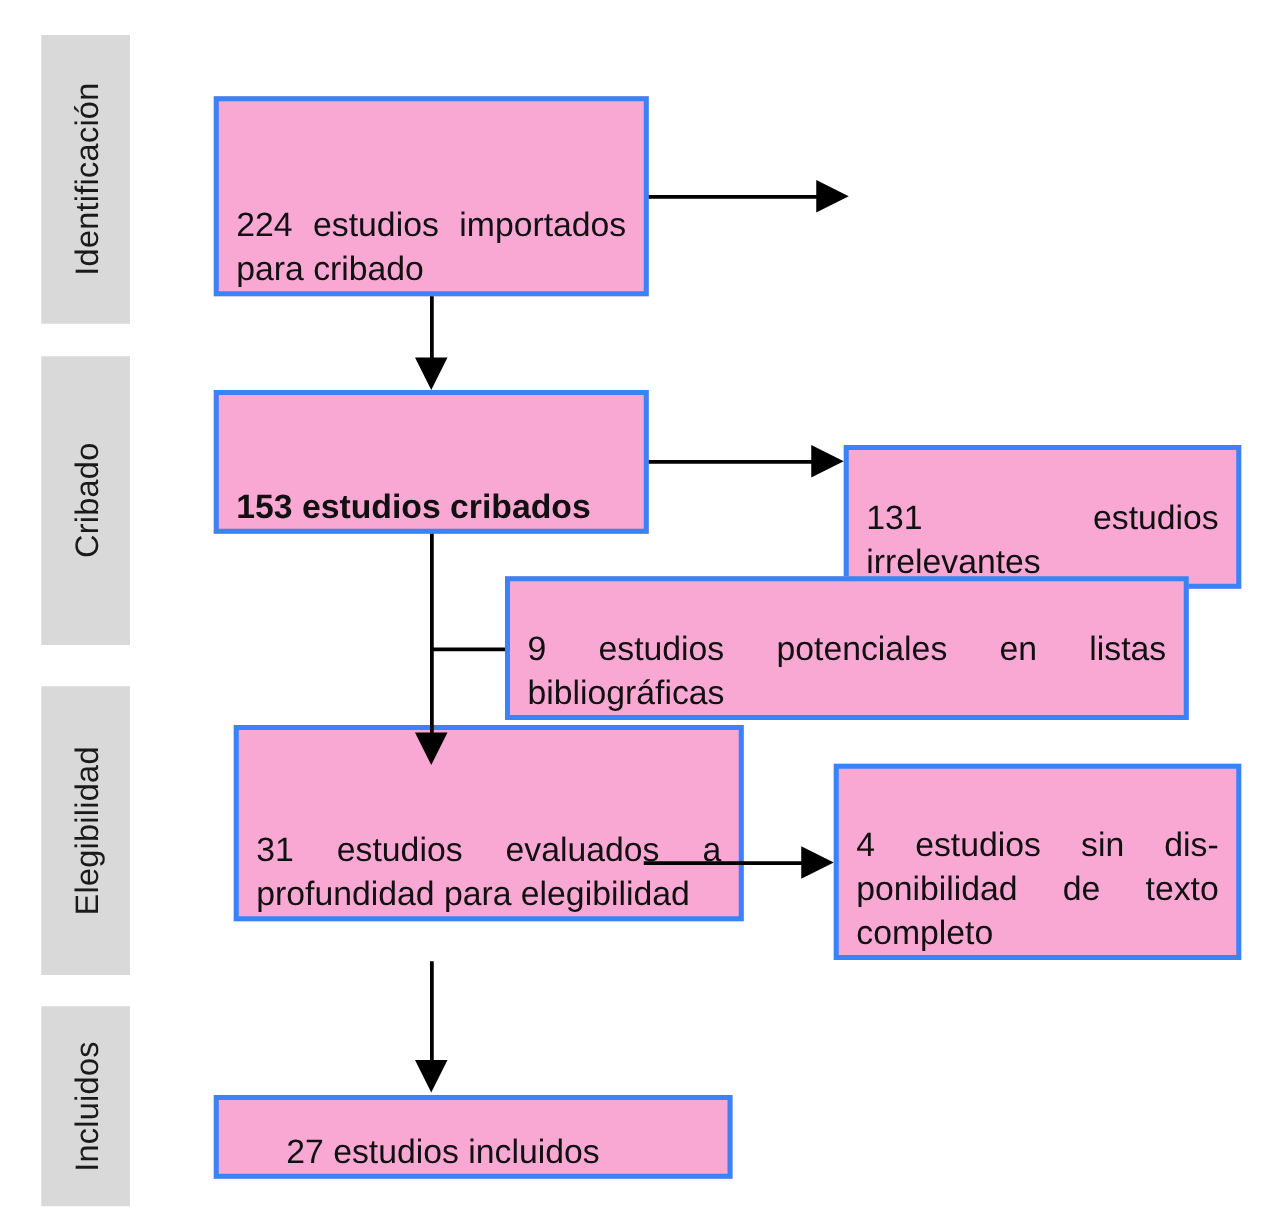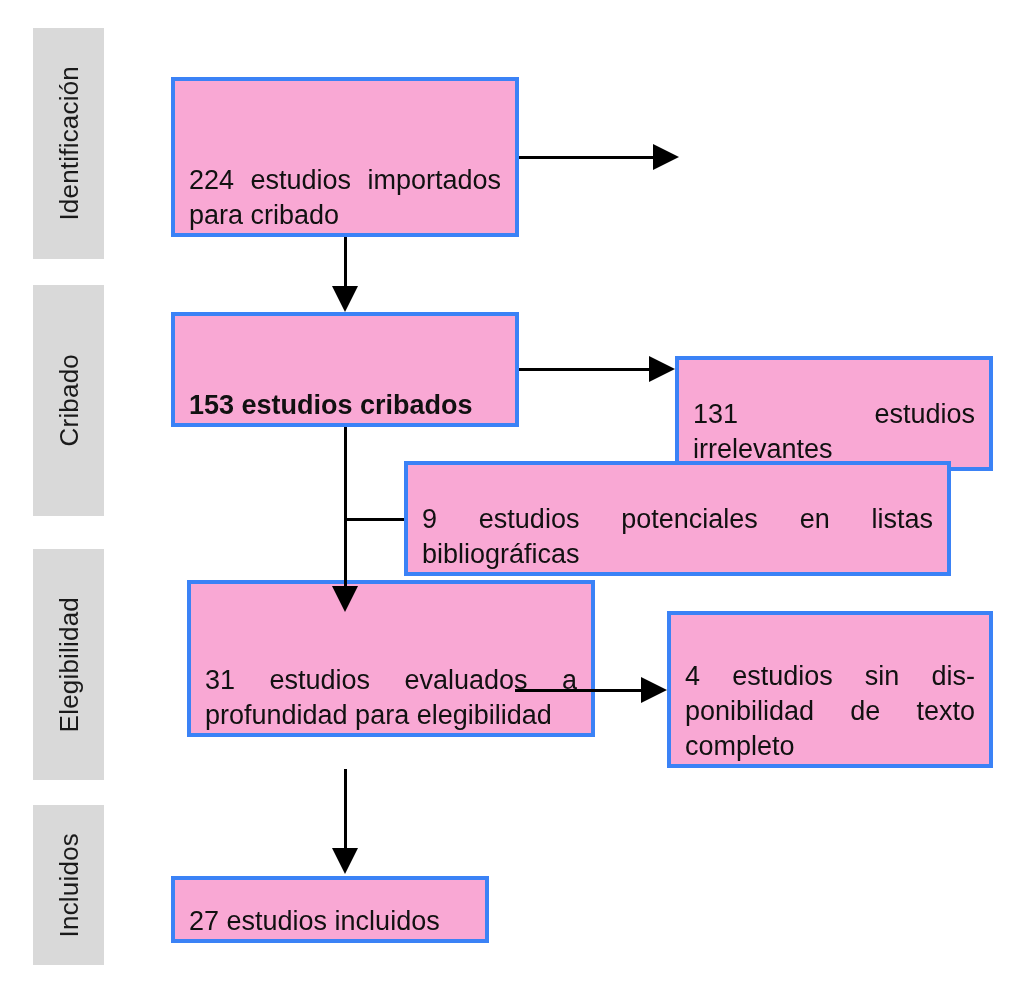--- a/index.html
+++ b/index.html
@@ -124,21 +124,21 @@
   </div>
 
   <div class="box" style="left:171px; top:580px; width:408px; height:157px;margin-left:16px;">
     <div class="box-text">31 estudios evalua­dos a profundidad para elegibilidad</div>
   </div>
 
   <div class="box" style="left:667px; top:611px; width:326px; height:157px;">
     <div class="box-text">4 estudios sin dis­ponibilidad de texto completo</div>
   </div>
 
-  <div class="box" style="left:171px; top:876px; width:318px; height:67px;">
+  <div class="box" style="left:171px; top:876px; width:415px; height:67px;padding-left:40px;">
     <div class="box-text single">27 estudios incluidos</div>
   </div>
 
   <div class="hline" style="left:519px; top:156px; width:136px;"></div>
   <div class="arrow-right" style="left:653px; top:144px;"></div>
 
   <div class="vline" style="left:344px; top:237px; width:3px; height:52px;"></div>
   <div class="arrow-down" style="left:332px; top:286px;"></div>
 
   <div class="hline" style="left:519px; top:368px; width:133px;"></div>

